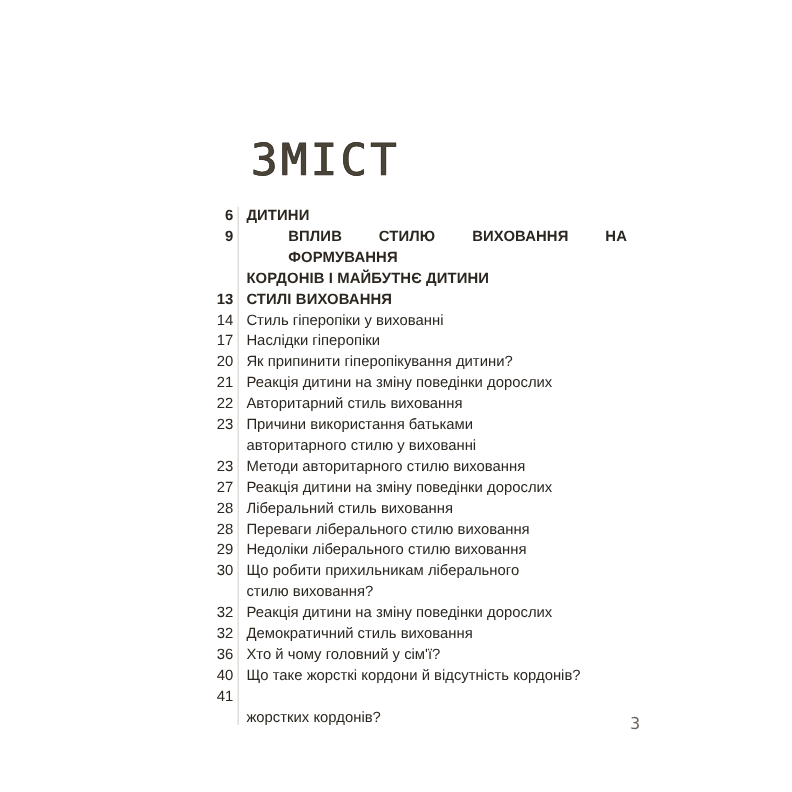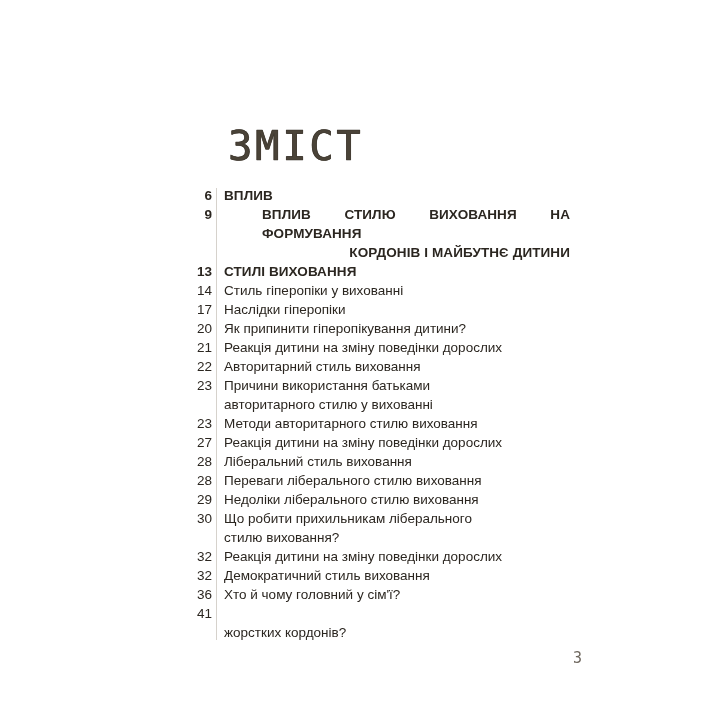--- a/index.html
+++ b/index.html
@@ -107,21 +107,21 @@
     white-space: normal;
   }
   .toc-row.is-justified .toc-title .j-line1 {
     display: block;
     text-align: justify;
     text-align-last: justify;
     margin-left: 38px;
   }
   .toc-row.is-justified .toc-title .j-line2 {
     display: block;
-    text-align: right;
+    text-align: left;
   }
 
   
   .toc-row.is-cont .toc-num {
     visibility: hidden;
   }
 
   
   .folio {
     position: absolute;
@@ -139,21 +139,21 @@
 <div class="page">
 
   <h1 class="page-title">ЗМІСТ</h1>
 
   <div class="toc">
     <div class="toc-inner">
       <div class="toc-rule"></div>
 
     <div class="toc-row is-heading">
           <div class="toc-num">6</div>
-          <div class="toc-title">ВПЛИВ</div>
+          <div class="toc-title">ДИТИНИ</div>
         </div>
         <div class="toc-row is-heading is-justified">
           <div class="toc-num">9</div>
           <div class="toc-title">
             <span class="j-line1">ВПЛИВ СТИЛЮ ВИХОВАННЯ НА ФОРМУВАННЯ</span>
             <span class="j-line2">КОРДОНІВ І МАЙБУТНЄ ДИТИНИ</span>
           </div>
         </div>
         <div class="toc-row is-heading">
           <div class="toc-num">13</div>
@@ -221,20 +221,24 @@
         </div>
         <div class="toc-row">
           <div class="toc-num">32</div>
           <div class="toc-title">Демократичний стиль виховання</div>
         </div>
         <div class="toc-row">
           <div class="toc-num">36</div>
           <div class="toc-title">Хто й чому головний у сім'ї?</div>
         </div>
         <div class="toc-row">
+          <div class="toc-num">40</div>
+          <div class="toc-title">Що таке жорсткі кордони й відсутність кордонів?</div>
+        </div>
+        <div class="toc-row">
           <div class="toc-num">41</div>
         </div>
         <div class="toc-row is-cont">
           <div class="toc-num"></div>
           <div class="toc-title">жорстких кордонів?</div>
         </div>
       </div>
   </div>
 
   <div class="folio">3</div>

